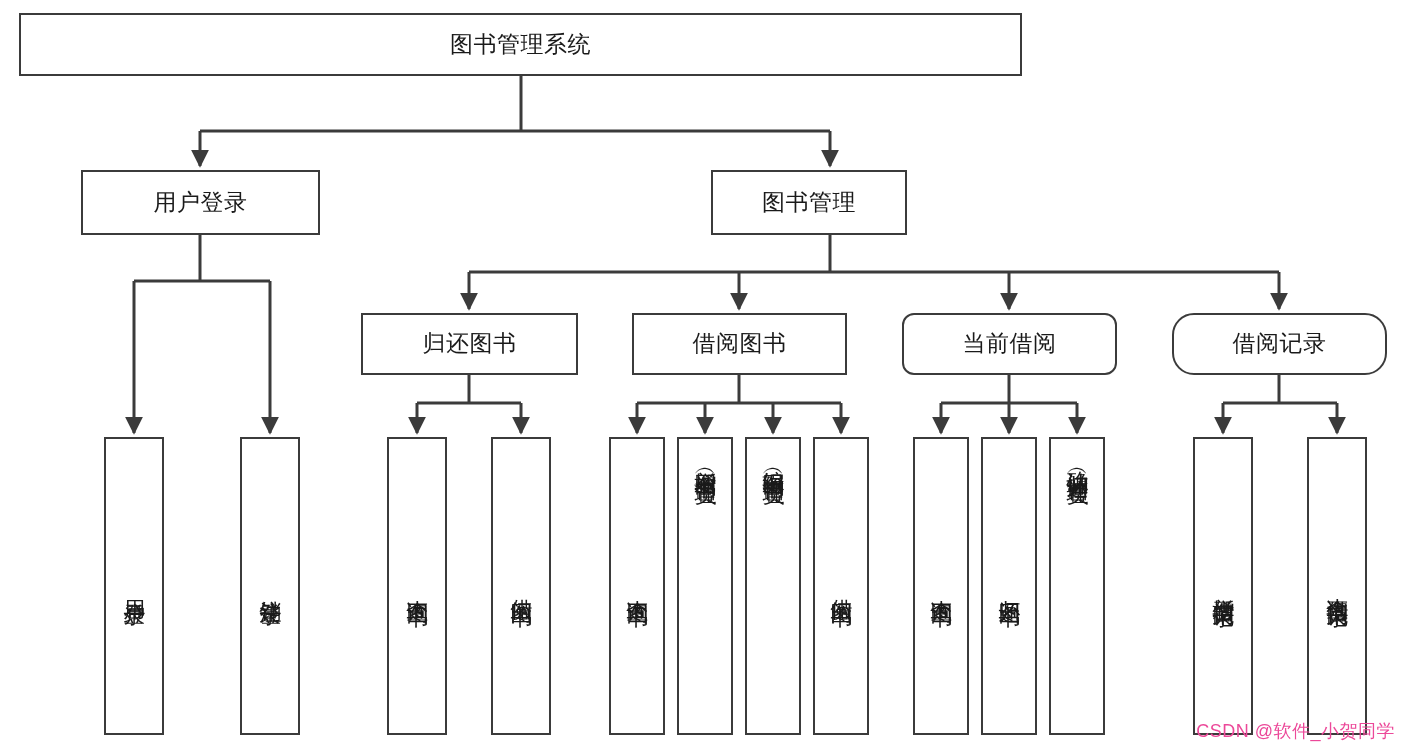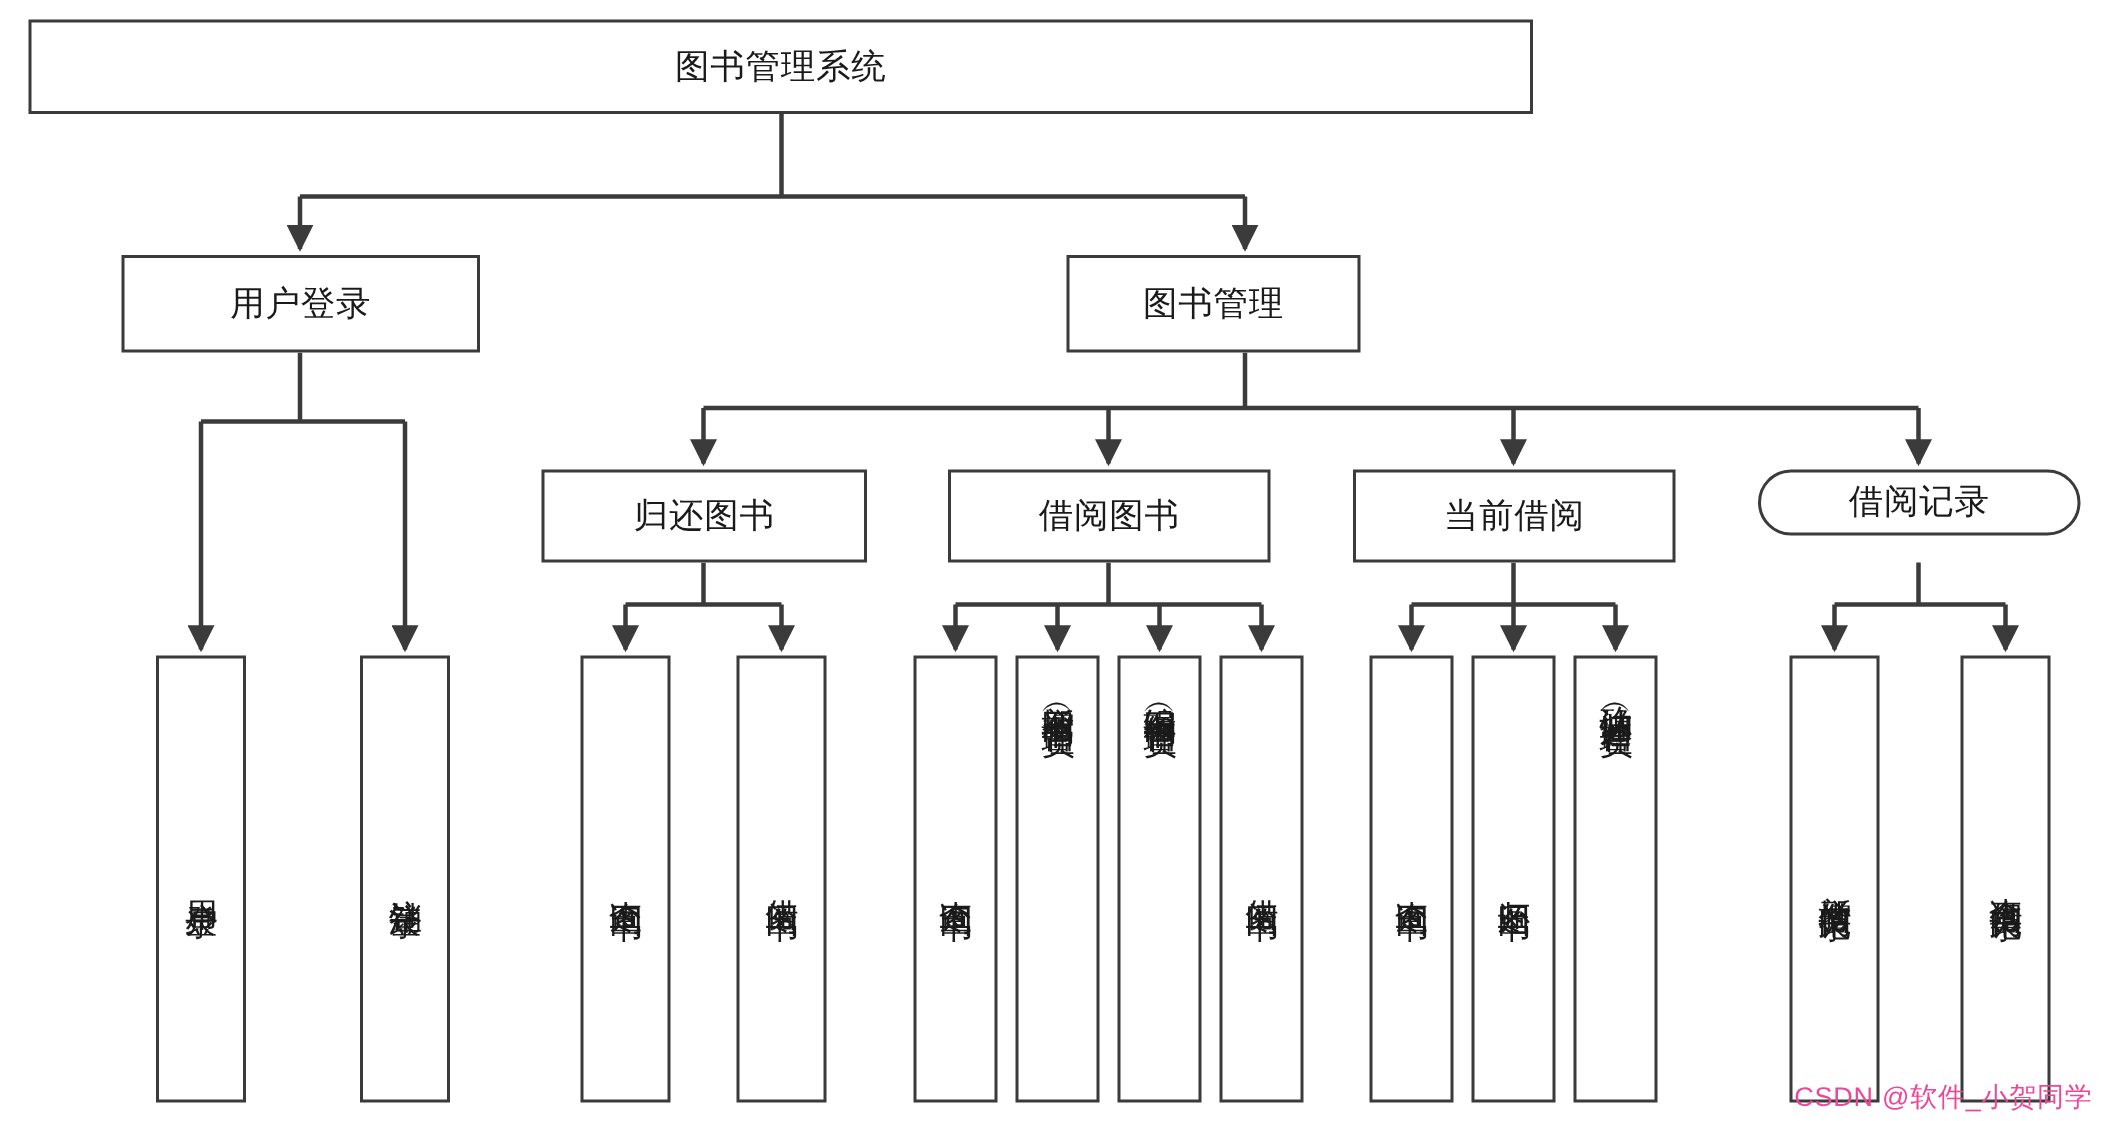--- a/index.html
+++ b/index.html
@@ -139,25 +139,25 @@
   </div>
 
   <div class="node" style="left:361px; top:313px; width:217px; height:62px;">
     <span class="lbl">归还图书</span>
   </div>
 
   <div class="node" style="left:632px; top:313px; width:215px; height:62px;">
     <span class="lbl">借阅图书</span>
   </div>
 
-  <div class="node" style="left:902px; top:313px; width:215px; height:62px;">
+  <div class="node" style="left:902px; top:313px; width:215px; height:62px;border-radius:12px;">
     <span class="lbl">当前借阅</span>
   </div>
 
-  <div class="node" style="left:1172px; top:313px; width:215px; height:44px;border-radius:22px;">
+  <div class="node" style="left:1172px; top:313px; width:215px; height:62px;border-radius:22px;">
     <span class="lbl">借阅记录</span>
   </div>
 
   <div class="node vert mid" style="left:104px; top:437px; width:60px; height:298px;">
     <span class="lbl">用户登录</span>
   </div>
 
   <div class="node vert mid" style="left:240px; top:437px; width:60px; height:298px;">
     <span class="lbl">注销登录</span>
   </div>

